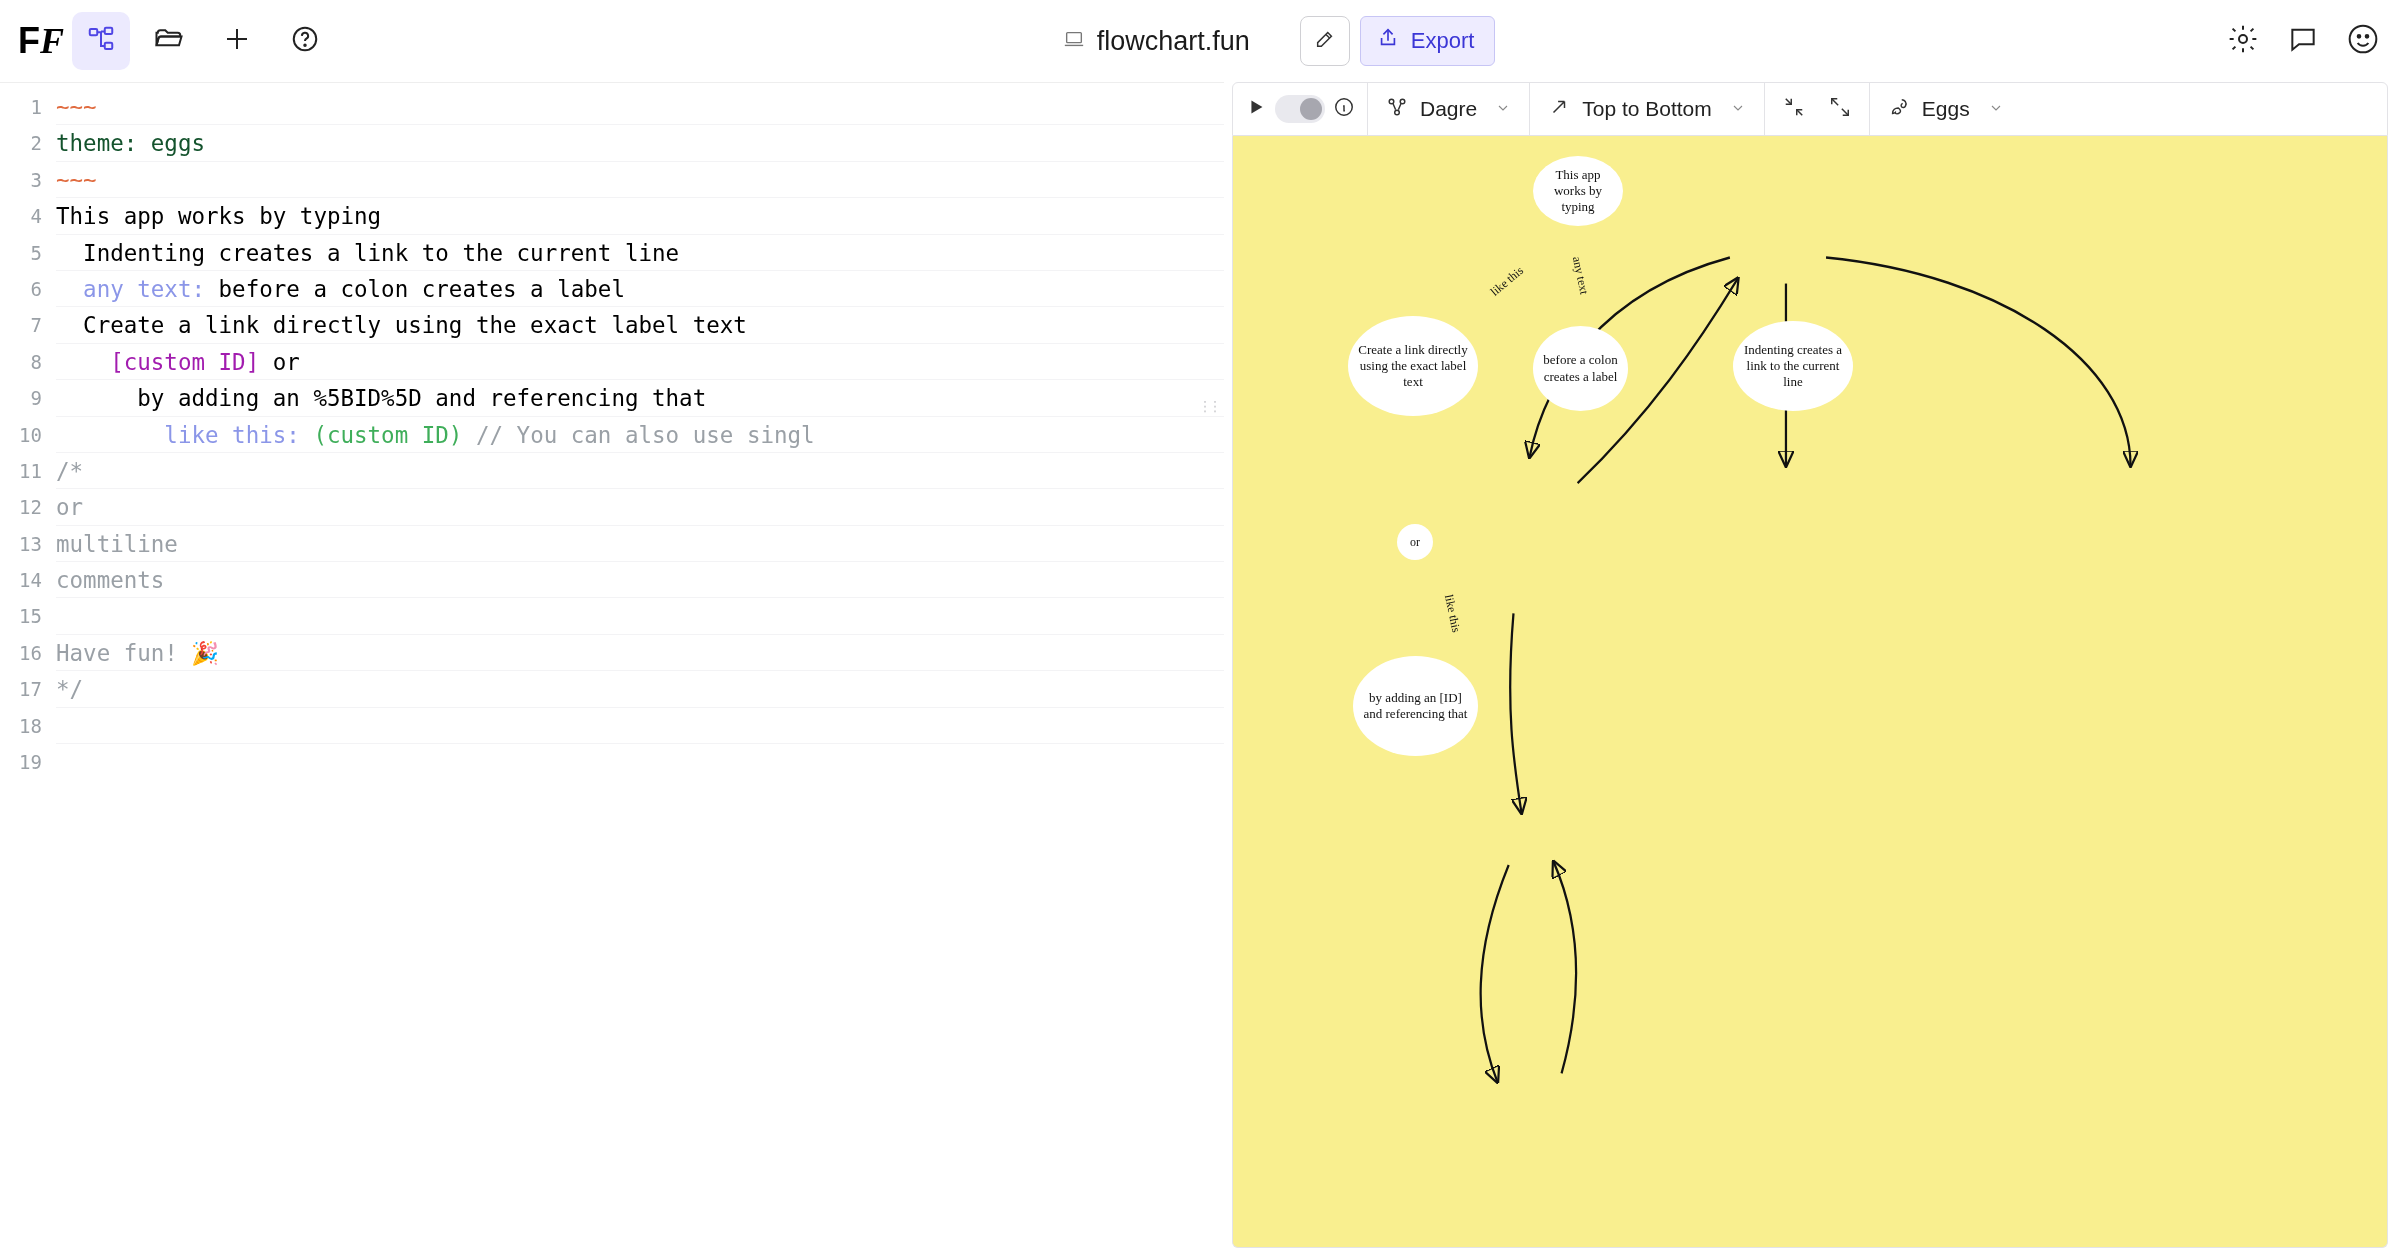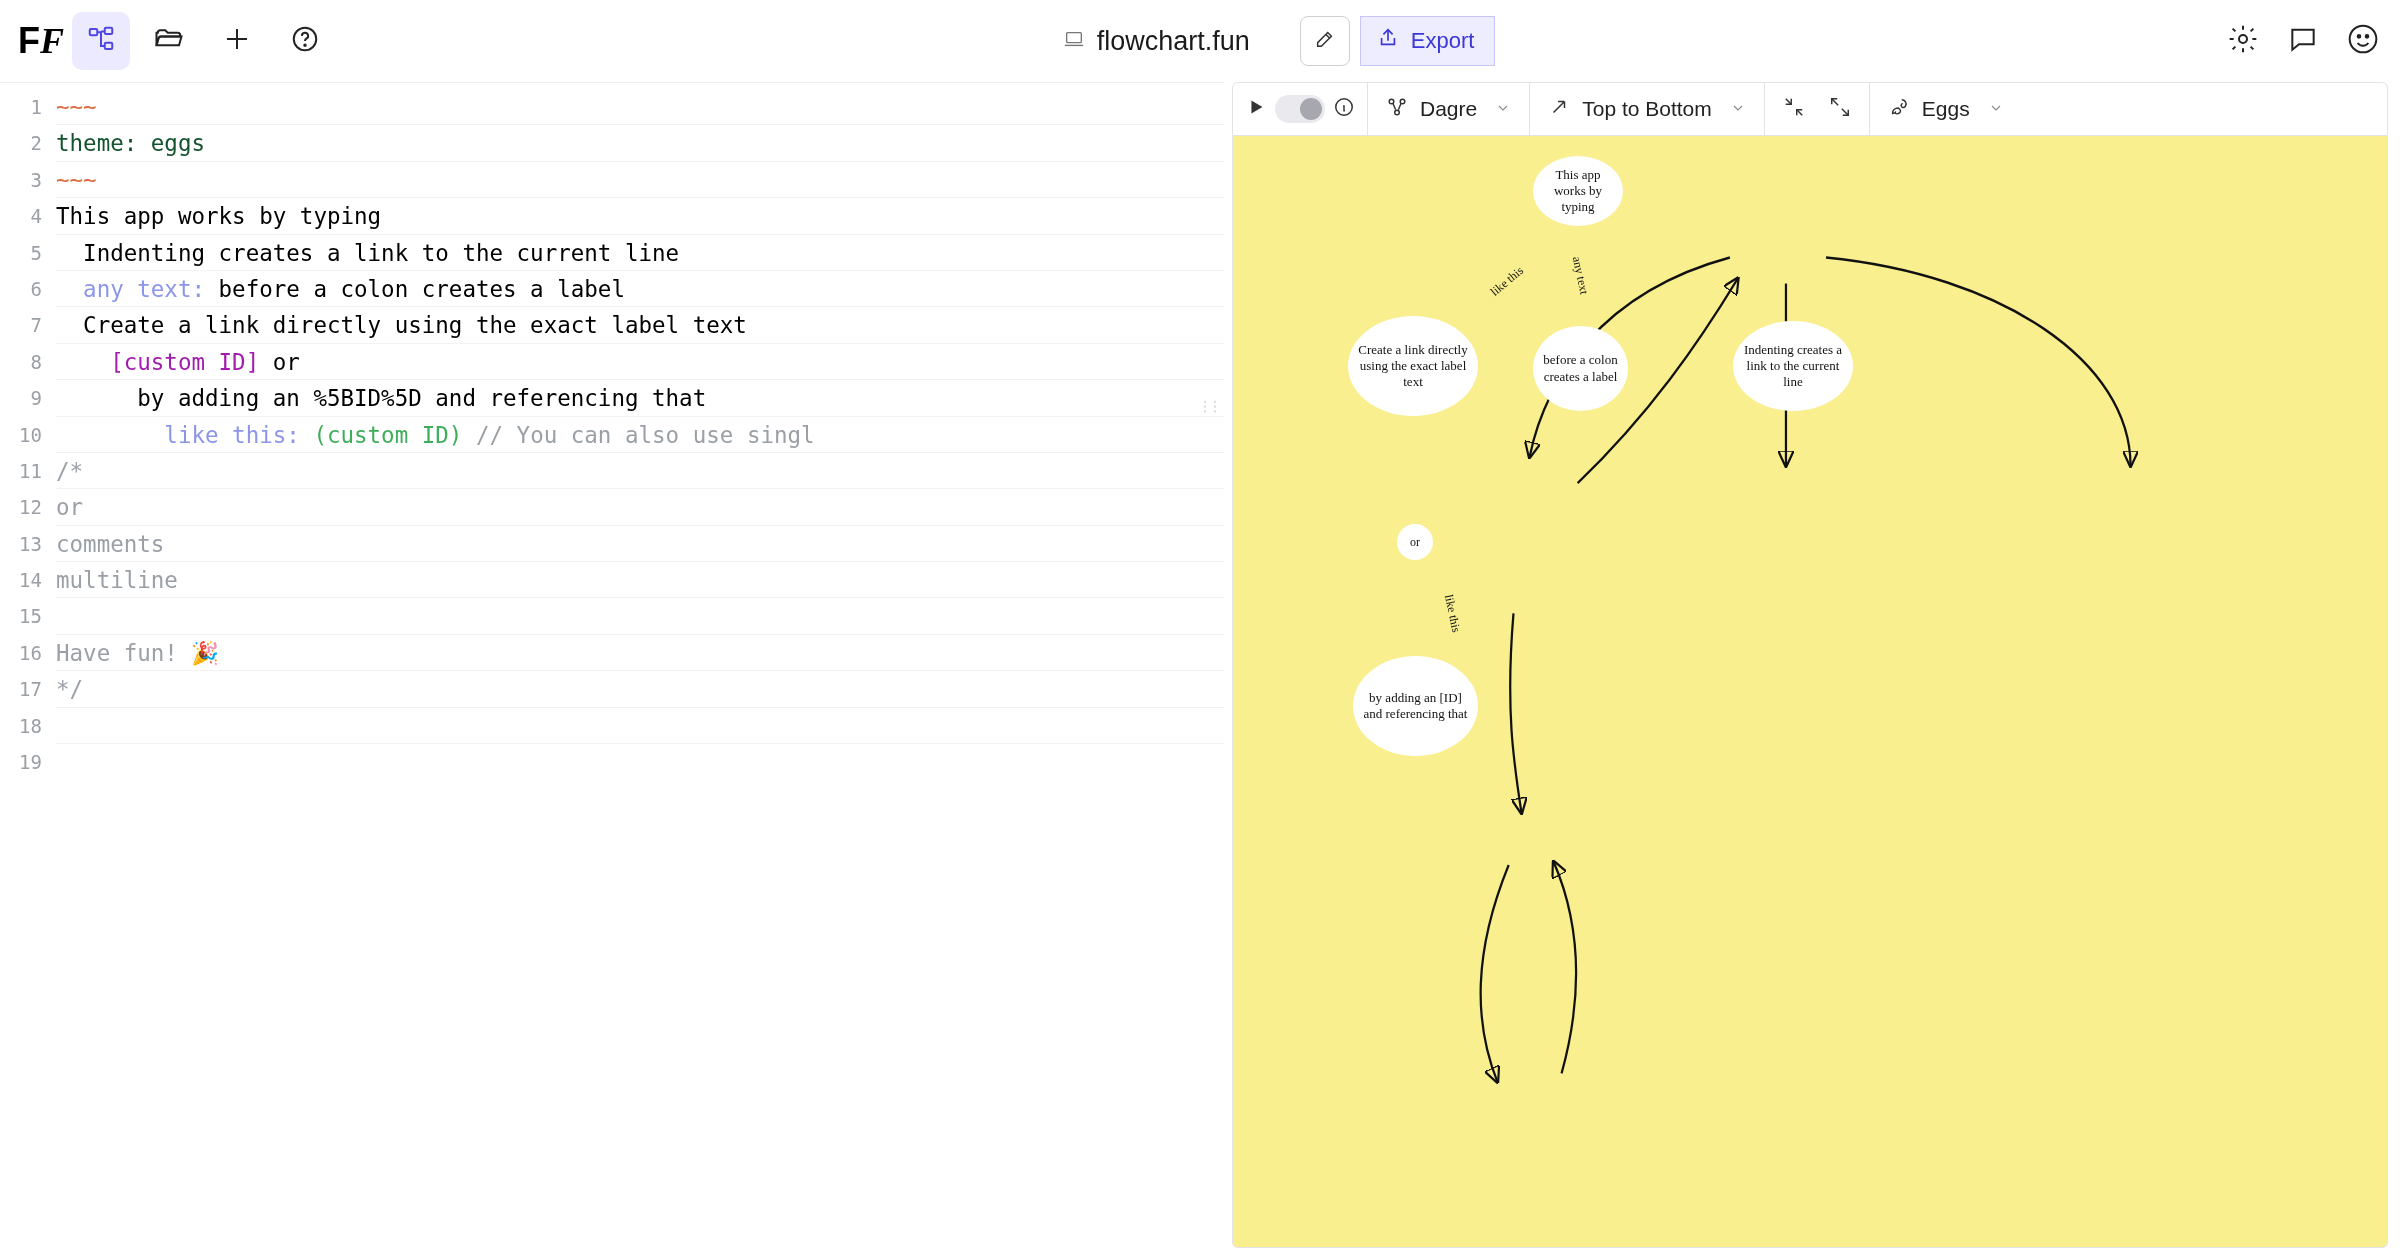--- a/index.html
+++ b/index.html
@@ -27,21 +27,21 @@
   .topbar .spacer { flex:1; }
   .title-wrap { display:flex; align-items:center; gap:12px; color:#1a1a1a; font-size:27px;}
   .title-wrap svg { width:22px; height:22px; stroke:#777; fill:none; stroke-width:1.5;}
   .top-right { display:flex; align-items:center; gap:10px; }
   .square-btn {
     height:50px; width:50px; border:1px solid #d0d0d4; border-radius:8px;
     display:flex; align-items:center; justify-content:center; cursor:pointer; background:#fff;
   }
   .square-btn svg{width:22px;height:22px;stroke:#333;fill:none;stroke-width:1.6;}
   .export-btn {
-    height:50px; padding:0 20px 0 16px; border:1px solid #c7c5f5; border-radius:0;
+    height:50px; padding:0 20px 0 16px; border:1px solid #c7c5f5; border-radius:6px;
     background:#eeecff; color:#3b36d6; display:flex; align-items:center; gap:12px;
     font-size:22px; cursor:pointer;
   }
   .export-btn svg{width:22px;height:22px;stroke:#3b36d6;fill:none;stroke-width:1.8;}
   .right-icons { display:flex; align-items:center; gap:22px; margin-left:auto;}
   .right-icons .plain-icon{width:38px;height:38px;display:flex;align-items:center;justify-content:center;cursor:pointer;}
   .right-icons svg{width:32px;height:32px;stroke:#222;fill:none;stroke-width:1.5;}
 
   
   .main { flex:1; display:flex; min-height:0; }
@@ -228,22 +228,22 @@
       <div class="line"><span class="tok-delim">~~~</span></div>
       <div class="line"><span>This app works by typing</span></div>
       <div class="line"><span>  Indenting creates a link to the current line</span></div>
       <div class="line"><span class="tok-label">  any text:</span><span> before a colon creates a label</span></div>
       <div class="line"><span>  Create a link directly using the exact label text</span></div>
       <div class="line"><span class="tok-id">    [custom ID]</span><span> or</span></div>
       <div class="line drag-dots"><span>      by adding an %5BID%5D and referencing that</span></div>
       <div class="line"><span class="tok-label">        like this:</span><span class="tok-ref"> (custom ID)</span><span class="tok-comment"> // You can also use singl</span></div>
       <div class="line"><span class="tok-comment">/*</span></div>
       <div class="line"><span class="tok-comment">or</span></div>
+      <div class="line"><span class="tok-comment">multiline</span></div>
       <div class="line"><span class="tok-comment">comments</span></div>
-      <div class="line"><span class="tok-comment">multiline</span></div>
       <div class="line"><span></span></div>
       <div class="line"><span class="tok-comment">Have fun! 🎉</span></div>
       <div class="line"><span class="tok-comment">*/</span></div>
       <div class="line"><span></span></div>
     </div>
   </div>
 
   <div class="graph-pane">
     <div class="g-toolbar">
       <div class="g-cell play">

